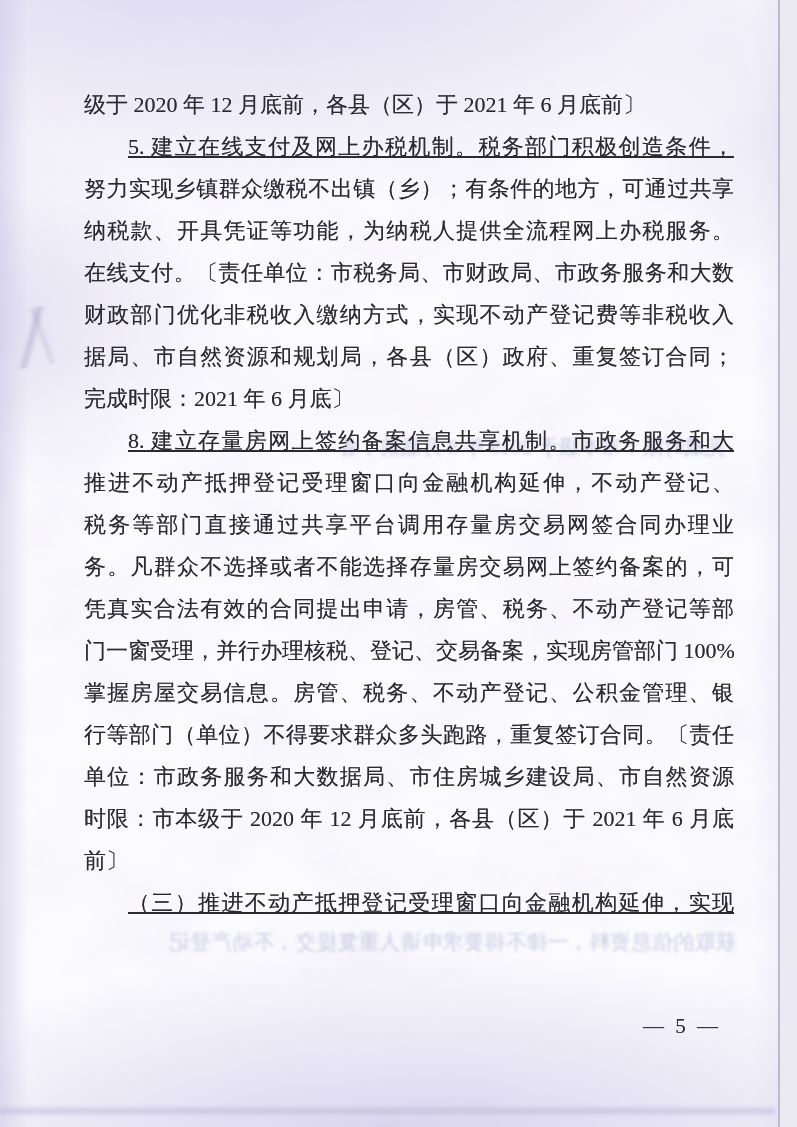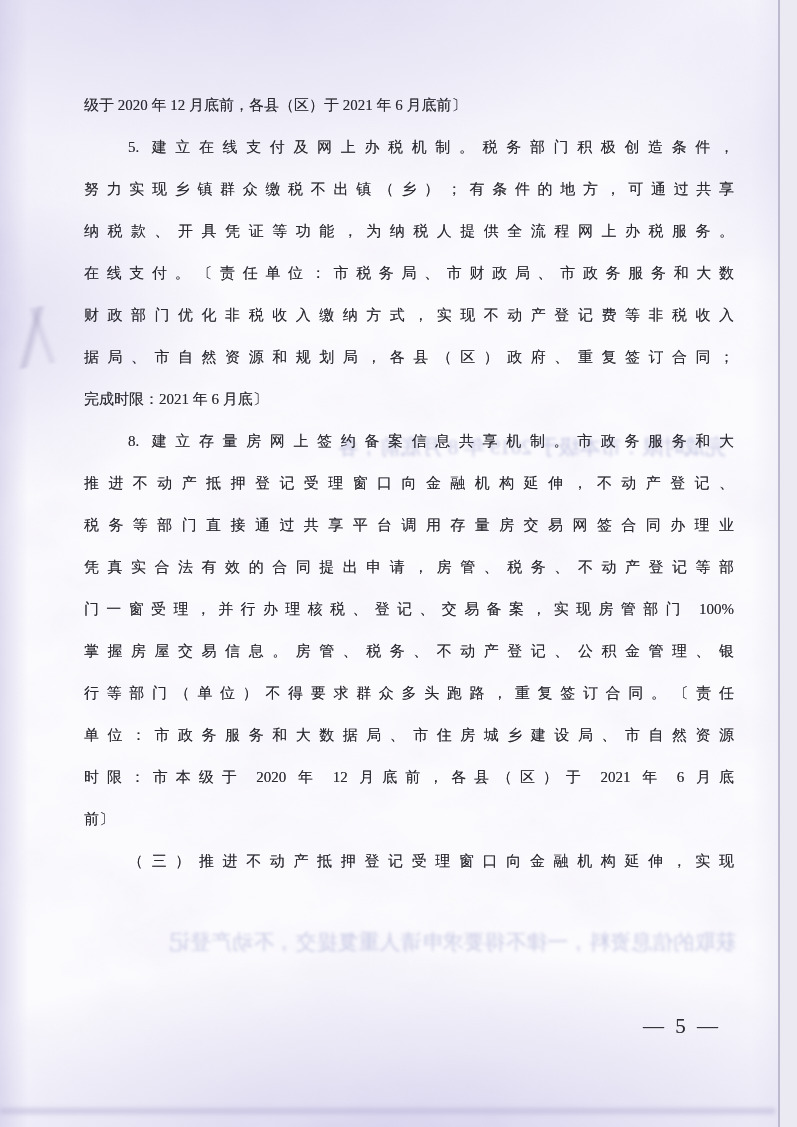--- a/index.html
+++ b/index.html
@@ -30,29 +30,29 @@
     background:rgba(186,181,215,0.55);filter:blur(2px);
   }
   .crease{
     position:absolute;left:4px;top:308px;width:60px;height:58px;
     background:linear-gradient(115deg, rgba(0,0,0,0) 40%, rgba(150,145,182,0.38) 47%, rgba(0,0,0,0) 55%),
                linear-gradient(80deg, rgba(0,0,0,0) 55%, rgba(160,155,190,0.25) 62%, rgba(0,0,0,0) 70%);
     filter:blur(1px);transform:rotate(-10deg);
   }
   .doc-text{
     position:absolute;left:84px;top:84px;width:650px;
-    font-size:15px;line-height:42px;color:#2b2a31;
+    font-size:22px;line-height:42px;color:#2b2a31;
     text-shadow:0 0 0.6px rgba(43,42,49,0.55);
   }
   .doc-text .line{
     height:42px;overflow:hidden;white-space:nowrap;
     text-align:justify;text-align-last:justify;
   }
   .doc-text .line.short{text-align:left;text-align-last:left;}
-  .doc-text .line.indent{text-indent:44px;}
+  .doc-text .line.indent{text-indent:44px;text-decoration:underline;}
   .bleed{
     position:absolute;transform:scaleX(-1);
     color:#9ba0d0;filter:blur(1.4px);
     font-size:21px;white-space:nowrap;overflow:hidden;
     pointer-events:none;
   }
   .bleed.bt1{top:433px;left:338px;width:388px;opacity:.55;}
   .bleed.bt2{top:928px;left:114px;width:622px;opacity:.5;}
   .page-number{
     position:absolute;left:612px;top:1014px;width:140px;height:32px;
@@ -88,20 +88,21 @@
       <div class="line indent">5. 建立在线支付及网上办税机制。税务部门积极创造条件，</div>
       <div class="line">努力实现乡镇群众缴税不出镇（乡）；有条件的地方，可通过共享</div>
       <div class="line">纳税款、开具凭证等功能，为纳税人提供全流程网上办税服务。</div>
       <div class="line">在线支付。〔责任单位：市税务局、市财政局、市政务服务和大数</div>
       <div class="line">财政部门优化非税收入缴纳方式，实现不动产登记费等非税收入</div>
       <div class="line">据局、市自然资源和规划局，各县（区）政府、重复签订合同；</div>
       <div class="line short">完成时限：2021 年 6 月底〕</div>
       <div class="line indent">8. 建立存量房网上签约备案信息共享机制。市政务服务和大</div>
       <div class="line">推进不动产抵押登记受理窗口向金融机构延伸，不动产登记、</div>
       <div class="line">税务等部门直接通过共享平台调用存量房交易网签合同办理业</div>
+      <div class="line">务。凡群众不选择或者不能选择存量房交易网上签约备案的，可</div>
       <div class="line">凭真实合法有效的合同提出申请，房管、税务、不动产登记等部</div>
       <div class="line">门一窗受理，并行办理核税、登记、交易备案，实现房管部门 100%</div>
       <div class="line">掌握房屋交易信息。房管、税务、不动产登记、公积金管理、银</div>
       <div class="line">行等部门（单位）不得要求群众多头跑路，重复签订合同。〔责任</div>
       <div class="line">单位：市政务服务和大数据局、市住房城乡建设局、市自然资源</div>
       <div class="line">时限：市本级于 2020 年 12 月底前，各县（区）于 2021 年 6 月底</div>
       <div class="line short">前〕</div>
       <div class="line indent">（三）推进不动产抵押登记受理窗口向金融机构延伸，实现</div>
     </div>
 

